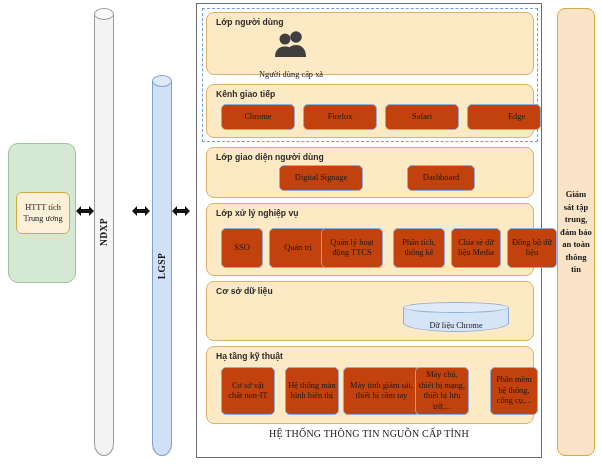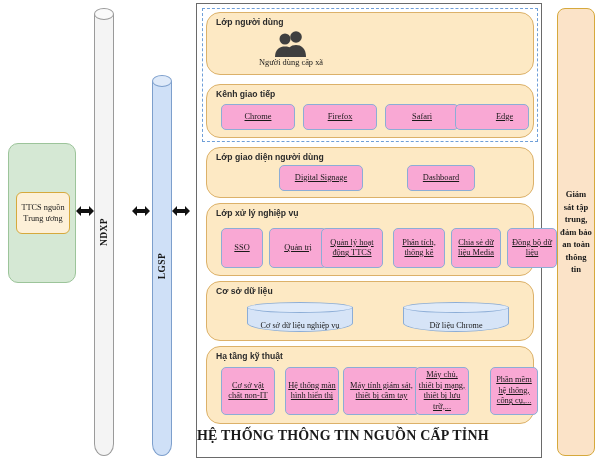--- a/index.html
+++ b/index.html
@@ -135,21 +135,21 @@
     width: 336px;
     height: 134px;
     border: 1px dashed #6f9fd8;
     box-sizing: border-box;
   }
 
   .layer {
     position: absolute;
     background: #fde9c4;
     border: 1px solid #dcb169;
-    border-radius: 14px;
+    border-radius: 8px;
     box-sizing: border-box;
   }
   .layer-title {
     position: absolute;
     left: 9px;
     top: 4px;
     font-family: "Liberation Sans", sans-serif;
     font-weight: bold;
     font-size: 8.6px;
     color: #2b2b2b;
@@ -168,47 +168,46 @@
     position: absolute;
     top: 18px;
     width: 120px;
     text-align: center;
   }
   .user-group.g1 { left: 24px; }
   .user-group.g2 { left: 184px; }
   .user-icon { height: 26px; }
   .user-icon svg { display: block; margin: 0 auto; }
   .user-caption {
-    margin-top: 1px;
+    margin-top: 13px;
     font-size: 8.4px;
     white-space: nowrap;
   }
 
   
   .bbox {
     position: absolute;
-    background: #f9a8d4;
+    background: #c2410c;
     border: 1px solid #8cadd6;
     border-radius: 5px;
     box-sizing: border-box;
     display: flex;
     align-items: center;
     justify-content: center;
     text-align: center;
     font-size: 8.4px;
     line-height: 1.25;
     padding: 1px 2px;
-    text-decoration: underline;
   }
 
   .browser-row .bbox { top: 19px; height: 26px; width: 74px; }
   .browser-row .b0 { left: 14px; }
   .browser-row .b1 { left: 96px; }
   .browser-row .b2 { left: 178px; }
-  .browser-row .b3 { left: 248px; padding-left: 27px; }
+  .browser-row .b3 { left: 260px; padding-left: 27px; }
 
   .ui-row .bbox { top: 17px; height: 26px; }
   .ui-row .u0 { left: 72px;  width: 84px; }
   .ui-row .u1 { left: 200px; width: 68px; }
 
   .biz-row .bbox { top: 24px; height: 40px; }
   .biz-row .s0 { left: 14px;  width: 42px; }
   .biz-row .s1 { left: 62px;  width: 58px; }
   .biz-row .s2 { left: 114px; width: 62px; }
   .biz-row .s3 { left: 186px; width: 52px; }
@@ -263,22 +262,23 @@
     font-size: 8.2px;
     white-space: nowrap;
   }
 
   
   .system-footer {
     position: absolute;
     left: 0;
     top: 424px;
     width: 100%;
-    font-weight: bold;
-    font-size: 14px;
+    text-align: center;
+    font-weight: normal;
+    font-size: 10px;
     letter-spacing: 0.2px;
   }
 
   
   .monitor {
     position: absolute;
     left: 557px;
     top: 8px;
     width: 38px;
     height: 448px;
@@ -299,21 +299,21 @@
   }
 </style>
 </head>
 <body>
 
 <div class="canvas">
 
   <div class="green-block">
     <div class="htt-box">
       <span>
-        <span>TTCS nguồn</span><br>
+        <span>HTTT tích</span><br>
         <span>Trung ương</span>
       </span>
     </div>
   </div>
 
   <div class="arrow arrow-1">
     <svg width="18" height="16" viewBox="0 0 18 16">
       <path d="M0 8 L5 3 L5 6 L13 6 L13 3 L18 8 L13 13 L13 10 L5 10 L5 13 Z" fill="#111111"></path>
     </svg>
   </div>
@@ -382,25 +382,20 @@
       <div class="bbox s0">SSO</div>
       <div class="bbox s1">Quản trị</div>
       <div class="bbox s2">Quản lý hoạt động TTCS</div>
       <div class="bbox s3">Phân tích, thống kê</div>
       <div class="bbox s4">Chia sẻ dữ liệu Media</div>
       <div class="bbox s5">Đồng bộ dữ liệu</div>
     </div>
 
     <div class="layer layer-database">
       <div class="layer-title">Cơ sở dữ liệu</div>
-      <div class="db d0">
-        <div class="db-body"></div>
-        <div class="db-cap"></div>
-        <div class="db-label">Cơ sở dữ liệu nghiệp vụ</div>
-      </div>
       <div class="db d1">
         <div class="db-body"></div>
         <div class="db-cap"></div>
         <div class="db-label">Dữ liệu Chrome</div>
       </div>
     </div>
 
     <div class="layer layer-infra infra-row">
       <div class="layer-title">Hạ tầng kỹ thuật</div>
       <div class="bbox i0">Cơ sở vật chất non-IT</div>

